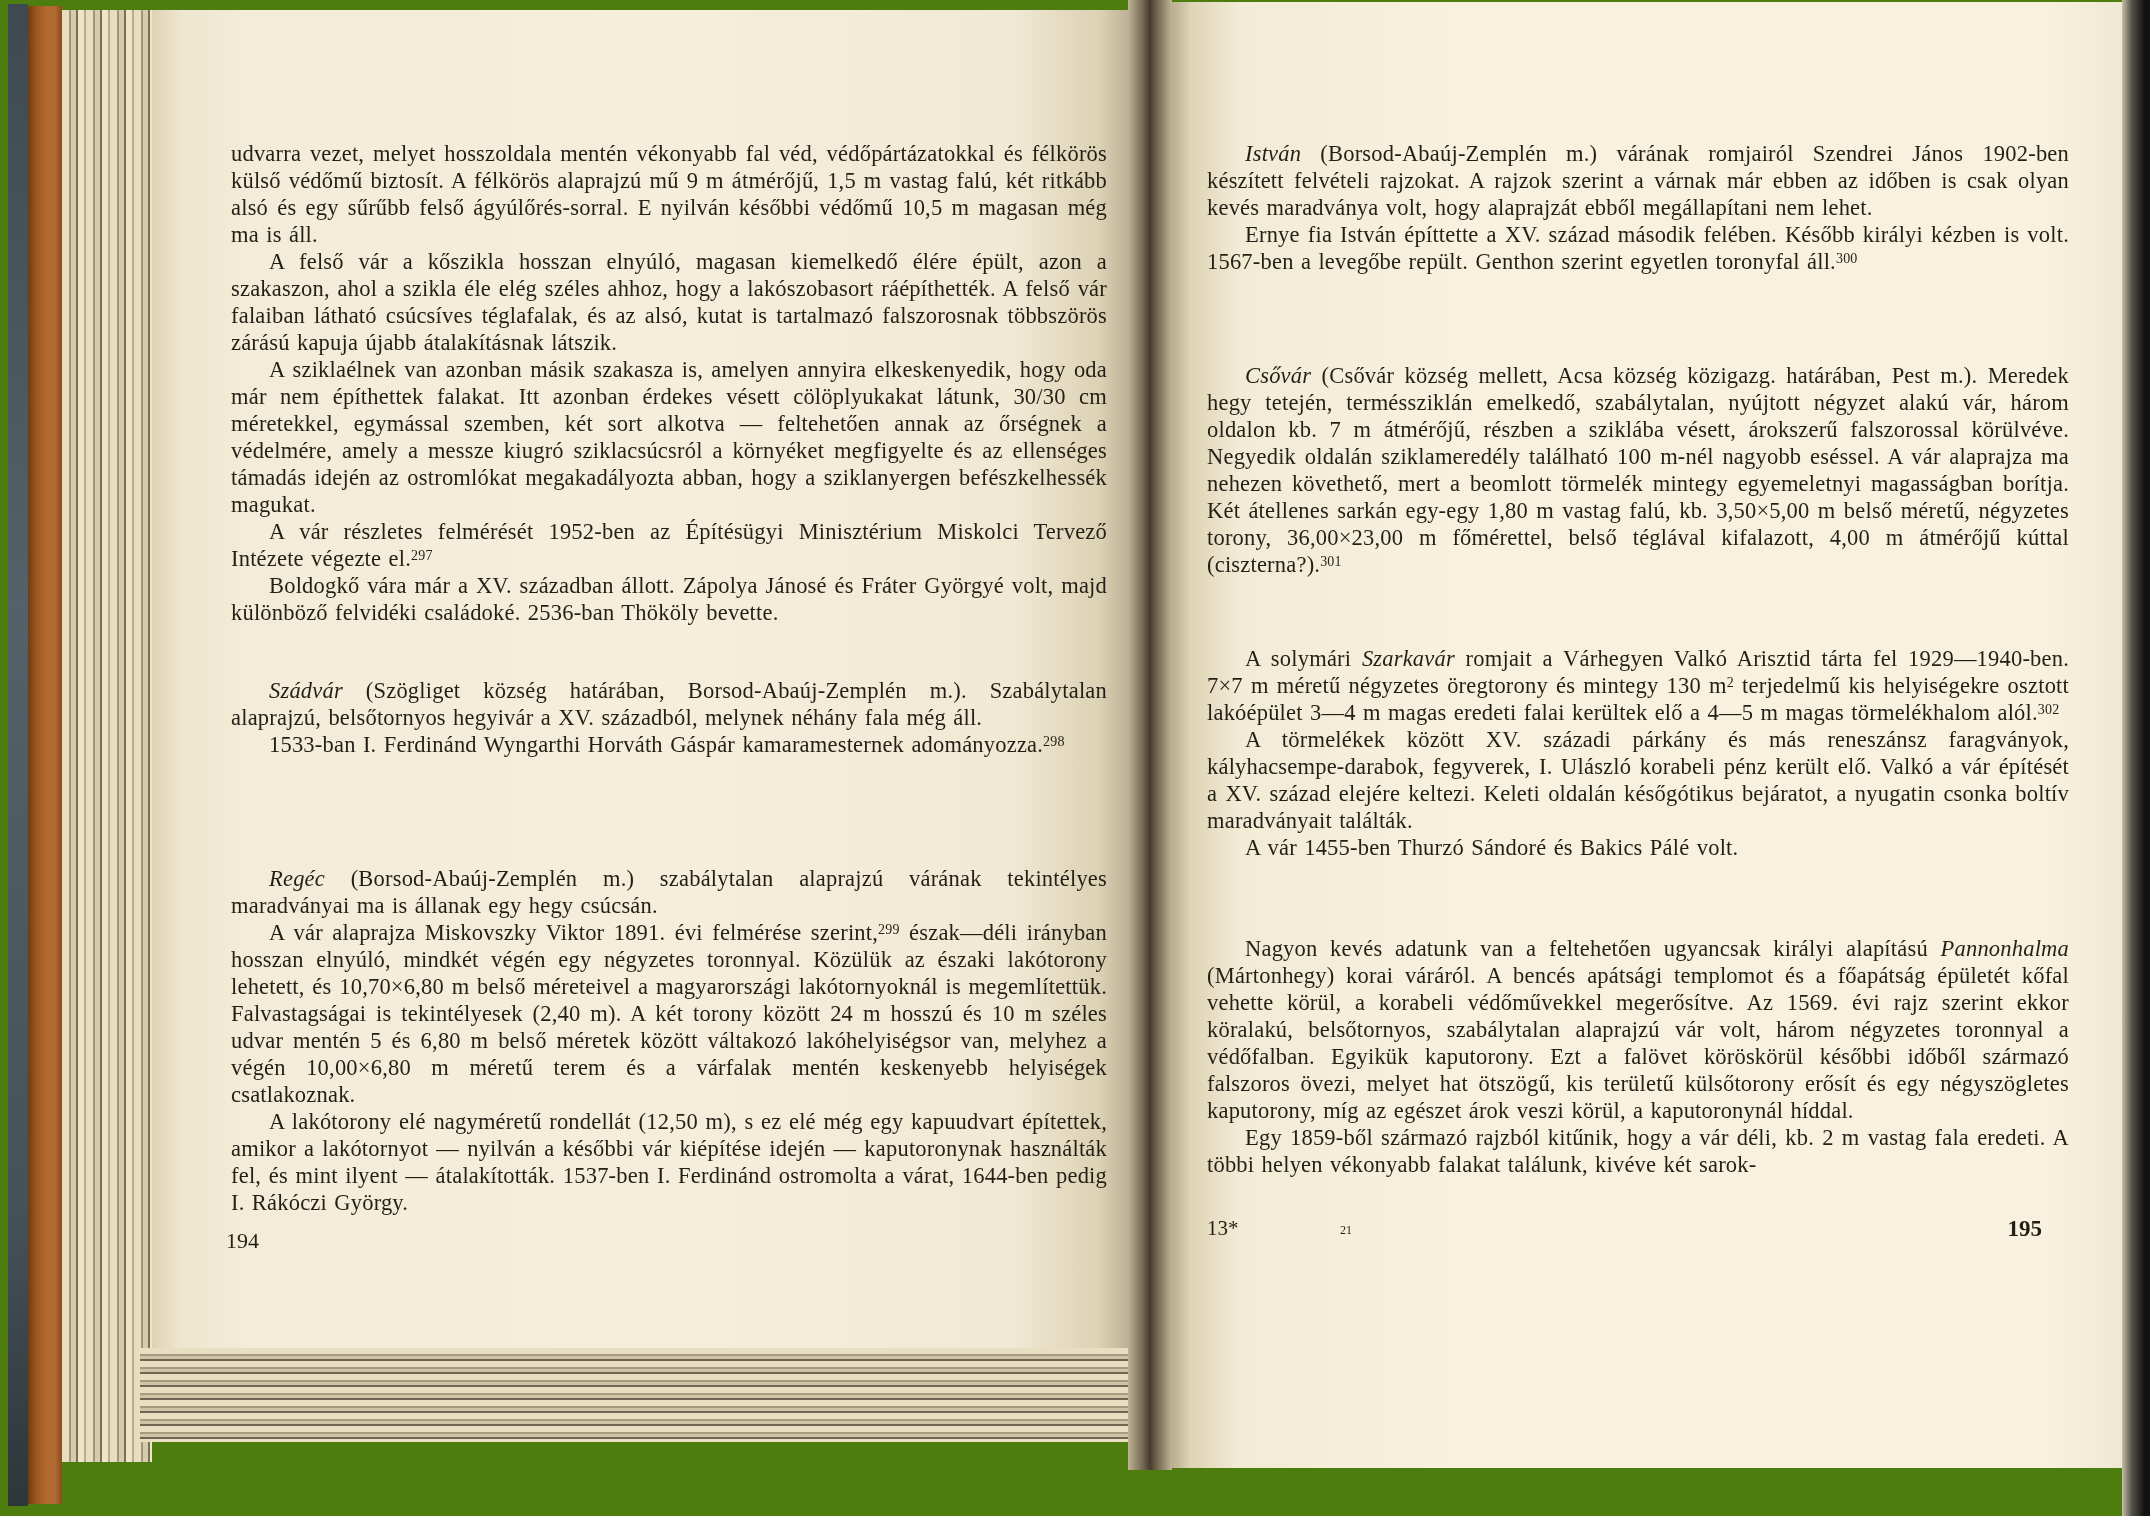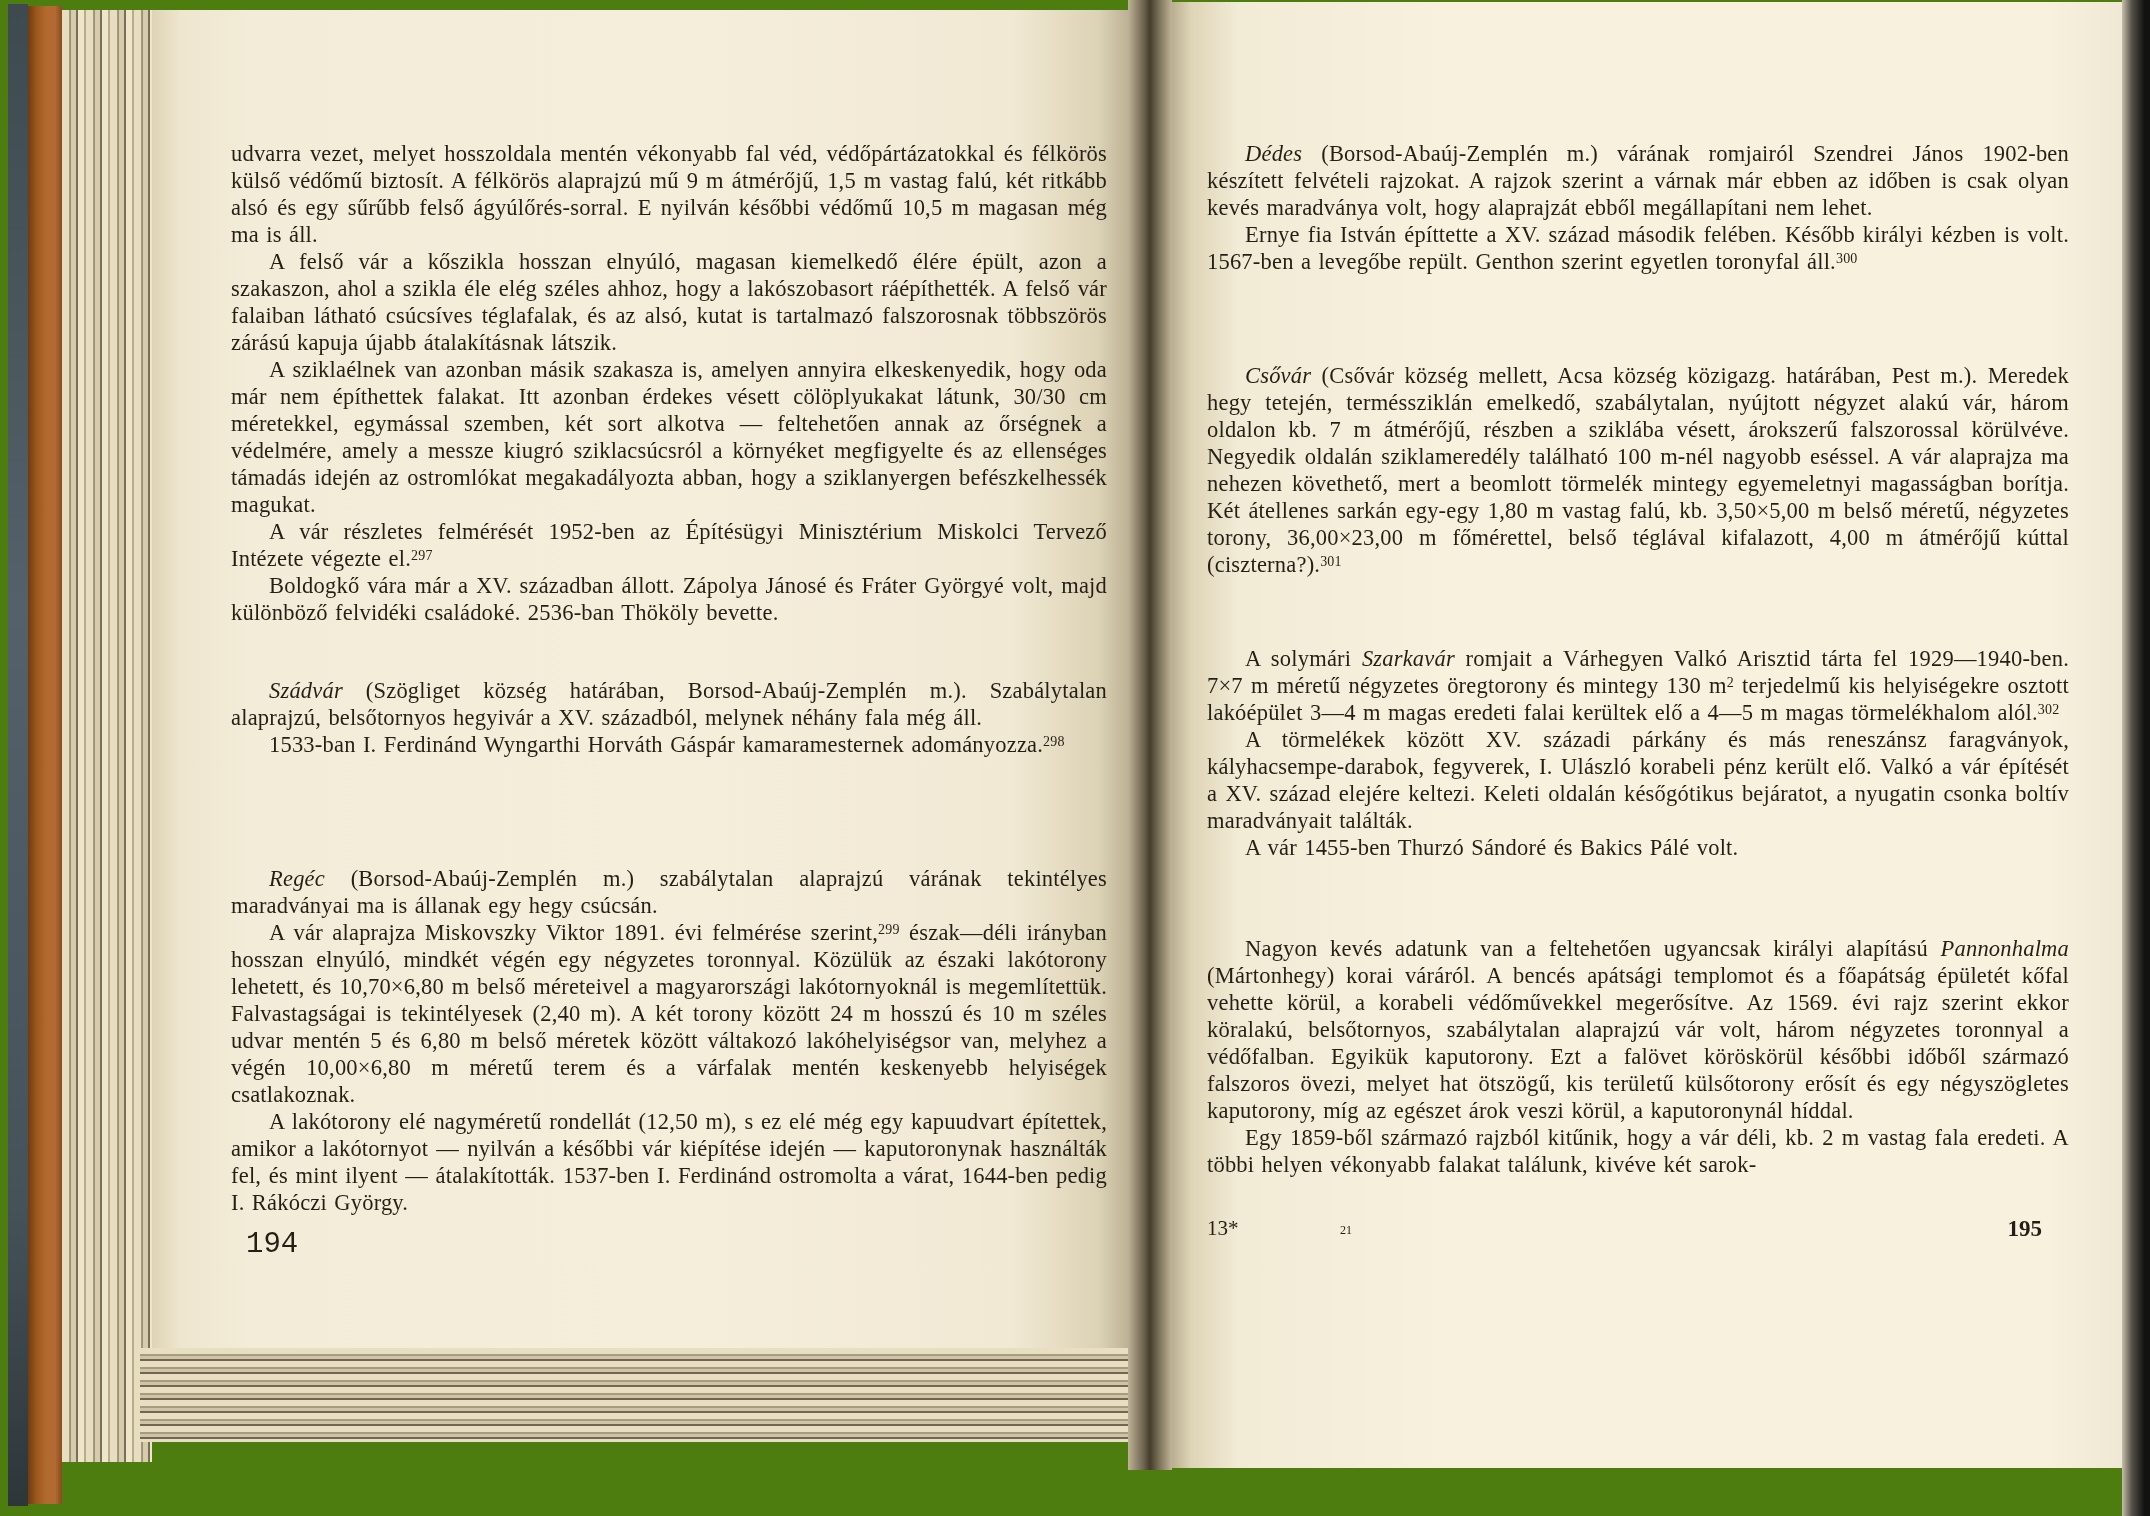--- a/index.html
+++ b/index.html
@@ -30,21 +30,21 @@
         background:linear-gradient(90deg,#c7bfa9,#55514a 35%,#121210 80%);}
   
   .text-col{position:absolute;font-size:22.5px;line-height:27px;letter-spacing:.2px;word-spacing:1.5px;}
   .text-col-left{left:231px;top:140px;width:876px;height:1160px;}
   .text-col-right{left:1207px;top:140px;width:862px;height:1160px;}
   .section{position:absolute;left:0;right:0;}
   .para{margin:0;text-align:justify;hyphens:none;}
   .para.indent{text-indent:38px;}
   .it{font-style:italic;}
   sup{font-size:14px;line-height:0;position:relative;top:-.45em;vertical-align:baseline;}
-  .pagenum-left{position:absolute;left:246px;top:1228px;font-size:29px;font-family:Liberation Mono, monospace;}
+  .pagenum-left{position:absolute;left:226px;top:1228px;font-size:22px;}
   .footer-sig{position:absolute;left:1207px;top:1216px;font-size:21px;}
   .footer-sheet{position:absolute;left:1340px;top:1223px;font-size:12px;}
   .pagenum-right{position:absolute;left:1950px;top:1216px;width:92px;text-align:right;font-size:23px;font-weight:bold;}
 </style>
 </head>
 <body>
 
 <div class="scan">
 
   <div class="outer-left-strip"></div>
@@ -72,21 +72,21 @@
     <div class="section" style="top:725px">
         <p class="para indent"><span class="it">Regéc</span><span> (Borsod-Abaúj-Zemplén m.) szabálytalan alaprajzú várának tekintélyes maradványai ma is állanak egy hegy csúcsán.</span></p>
         <p class="para indent"><span>A vár alaprajza Miskovszky Viktor 1891. évi felmérése szerint,</span><sup>299</sup><span> észak—déli irányban hosszan elnyúló, mindkét végén egy négyzetes toronnyal. Közülük az északi lakótorony lehetett, és 10,70×6,80 m belső méreteivel a magyarországi lakótornyoknál is megemlítettük. Falvastagságai is tekintélyesek (2,40 m). A két torony között 24 m hosszú és 10 m széles udvar mentén 5 és 6,80 m belső méretek között váltakozó lakóhelyiségsor van, melyhez a végén 10,00×6,80 m méretű terem és a várfalak mentén keskenyebb helyiségek csatlakoznak.</span></p>
         <p class="para indent"><span>A lakótorony elé nagyméretű rondellát (12,50 m), s ez elé még egy kapuudvart építettek, amikor a lakótornyot — nyilván a későbbi vár kiépítése idején — kaputoronynak használták fel, és mint ilyent — átalakították. 1537-ben I. Ferdinánd ostromolta a várat, 1644-ben pedig I. Rákóczi György.</span></p>
       </div>
   </div>
   <div class="pagenum-left">194</div>
 
   <div class="text-col text-col-right">
     <div class="section" style="top:0px">
-        <p class="para indent"><span class="it">Dédes</span><span> (Borsod-Abaúj-Zemplén m.) várának romjairól Szendrei János 1902-ben készített felvételi rajzokat. A rajzok szerint a várnak már ebben az időben is csak olyan kevés maradványa volt, hogy alaprajzát ebből megállapítani nem lehet.</span></p>
+        <p class="para indent"><span class="it">István</span><span> (Borsod-Abaúj-Zemplén m.) várának romjairól Szendrei János 1902-ben készített felvételi rajzokat. A rajzok szerint a várnak már ebben az időben is csak olyan kevés maradványa volt, hogy alaprajzát ebből megállapítani nem lehet.</span></p>
         <p class="para indent"><span>Ernye fia István építtette a XV. század második felében. Később királyi kézben is volt. 1567-ben a levegőbe repült. Genthon szerint egyetlen toronyfal áll.</span><sup>300</sup></p>
       </div>
     <div class="section" style="top:222px">
         <p class="para indent"><span class="it">Csővár</span><span> (Csővár község mellett, Acsa község közigazg. határában, Pest m.). Meredek hegy tetején, terméssziklán emelkedő, szabálytalan, nyújtott négyzet alakú vár, három oldalon kb. 7 m átmérőjű, részben a sziklába vésett, árokszerű falszorossal körülvéve. Negyedik oldalán sziklameredély található 100 m-nél nagyobb eséssel. A vár alaprajza ma nehezen követhető, mert a beomlott törmelék mintegy egyemeletnyi magasságban borítja. Két átellenes sarkán egy-egy 1,80 m vastag falú, kb. 3,50×5,00 m belső méretű, négyzetes torony, 36,00×23,00 m főmérettel, belső téglával kifalazott, 4,00 m átmérőjű kúttal (ciszterna?).</span><sup>301</sup></p>
       </div>
     <div class="section" style="top:505px">
         <p class="para indent"><span>A solymári </span><span class="it">Szarkavár</span><span> romjait a Várhegyen Valkó Arisztid tárta fel 1929—1940-ben. 7×7 m méretű négyzetes öregtorony és mintegy 130 m</span><sup>2</sup><span> terjedelmű kis helyiségekre osztott lakóépület 3—4 m magas eredeti falai kerültek elő a 4—5 m magas törmelékhalom alól.</span><sup>302</sup></p>
         <p class="para indent"><span>A törmelékek között XV. századi párkány és más reneszánsz faragványok, kályhacsempe-darabok, fegyverek, I. Ulászló korabeli pénz került elő. Valkó a vár építését a XV. század elejére keltezi. Keleti oldalán későgótikus bejáratot, a nyugatin csonka boltív maradványait találták.</span></p>
         <p class="para indent"><span>A vár 1455-ben Thurzó Sándoré és Bakics Pálé volt.</span></p>
       </div>

